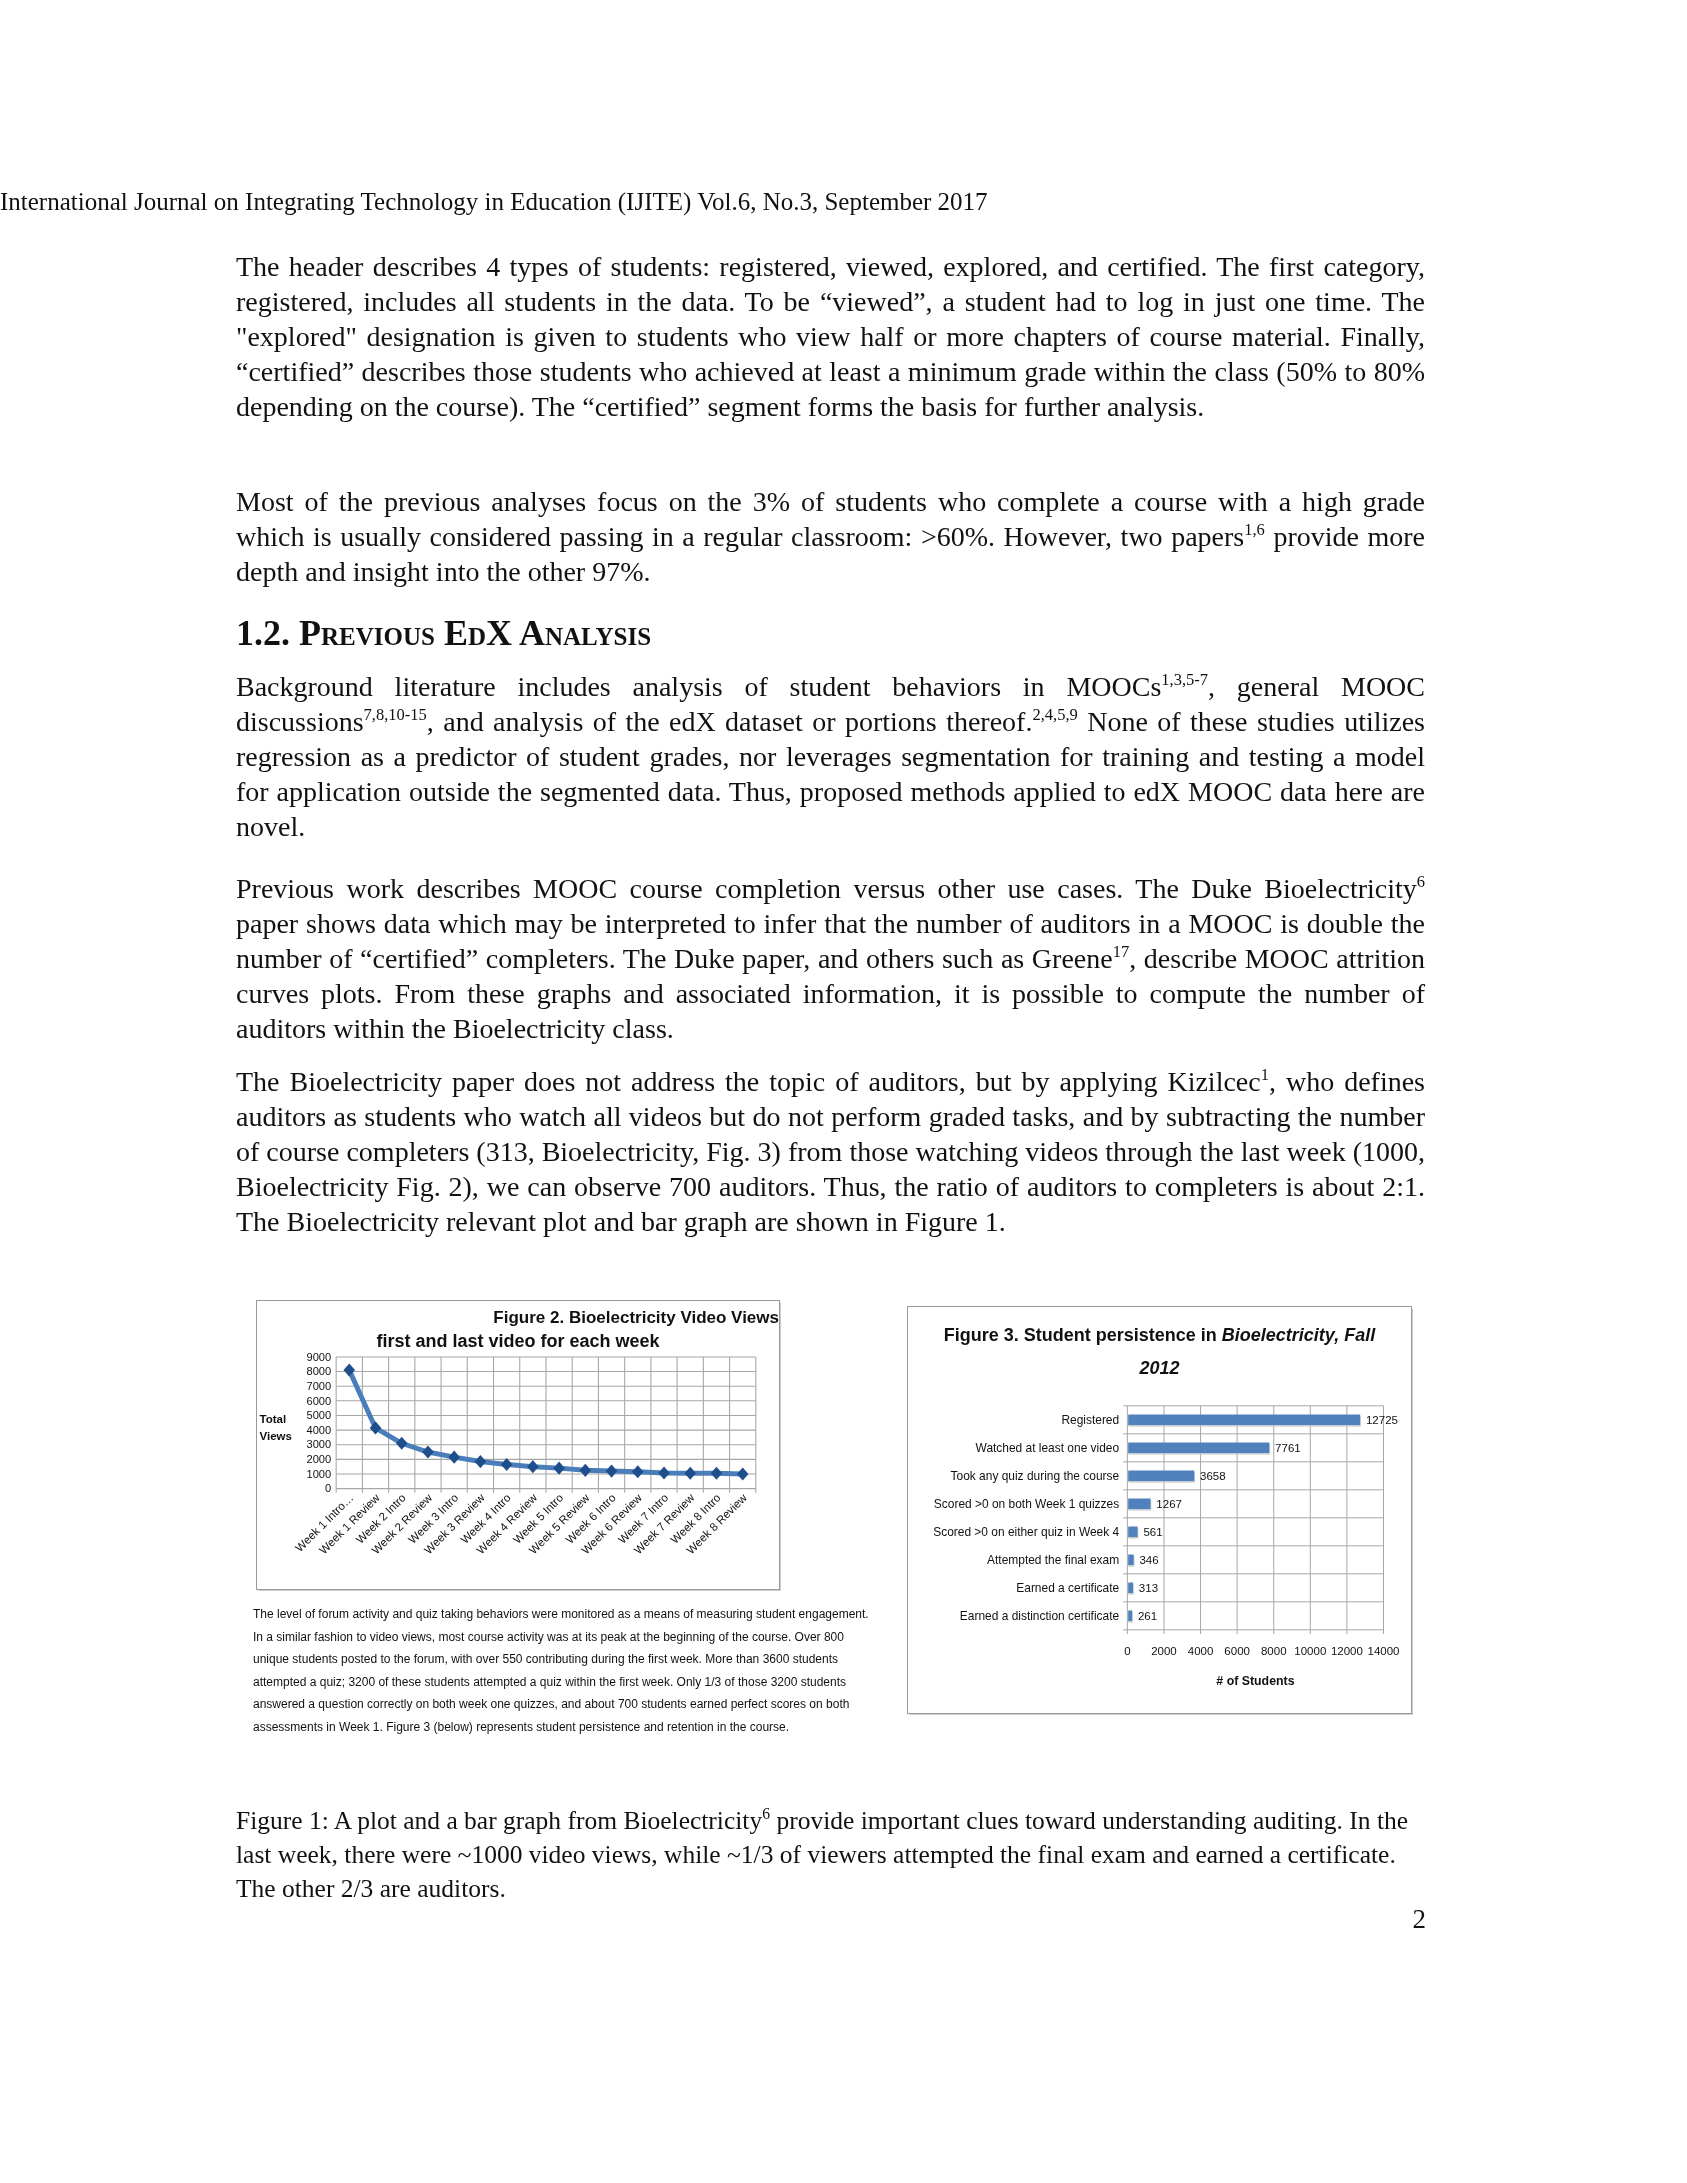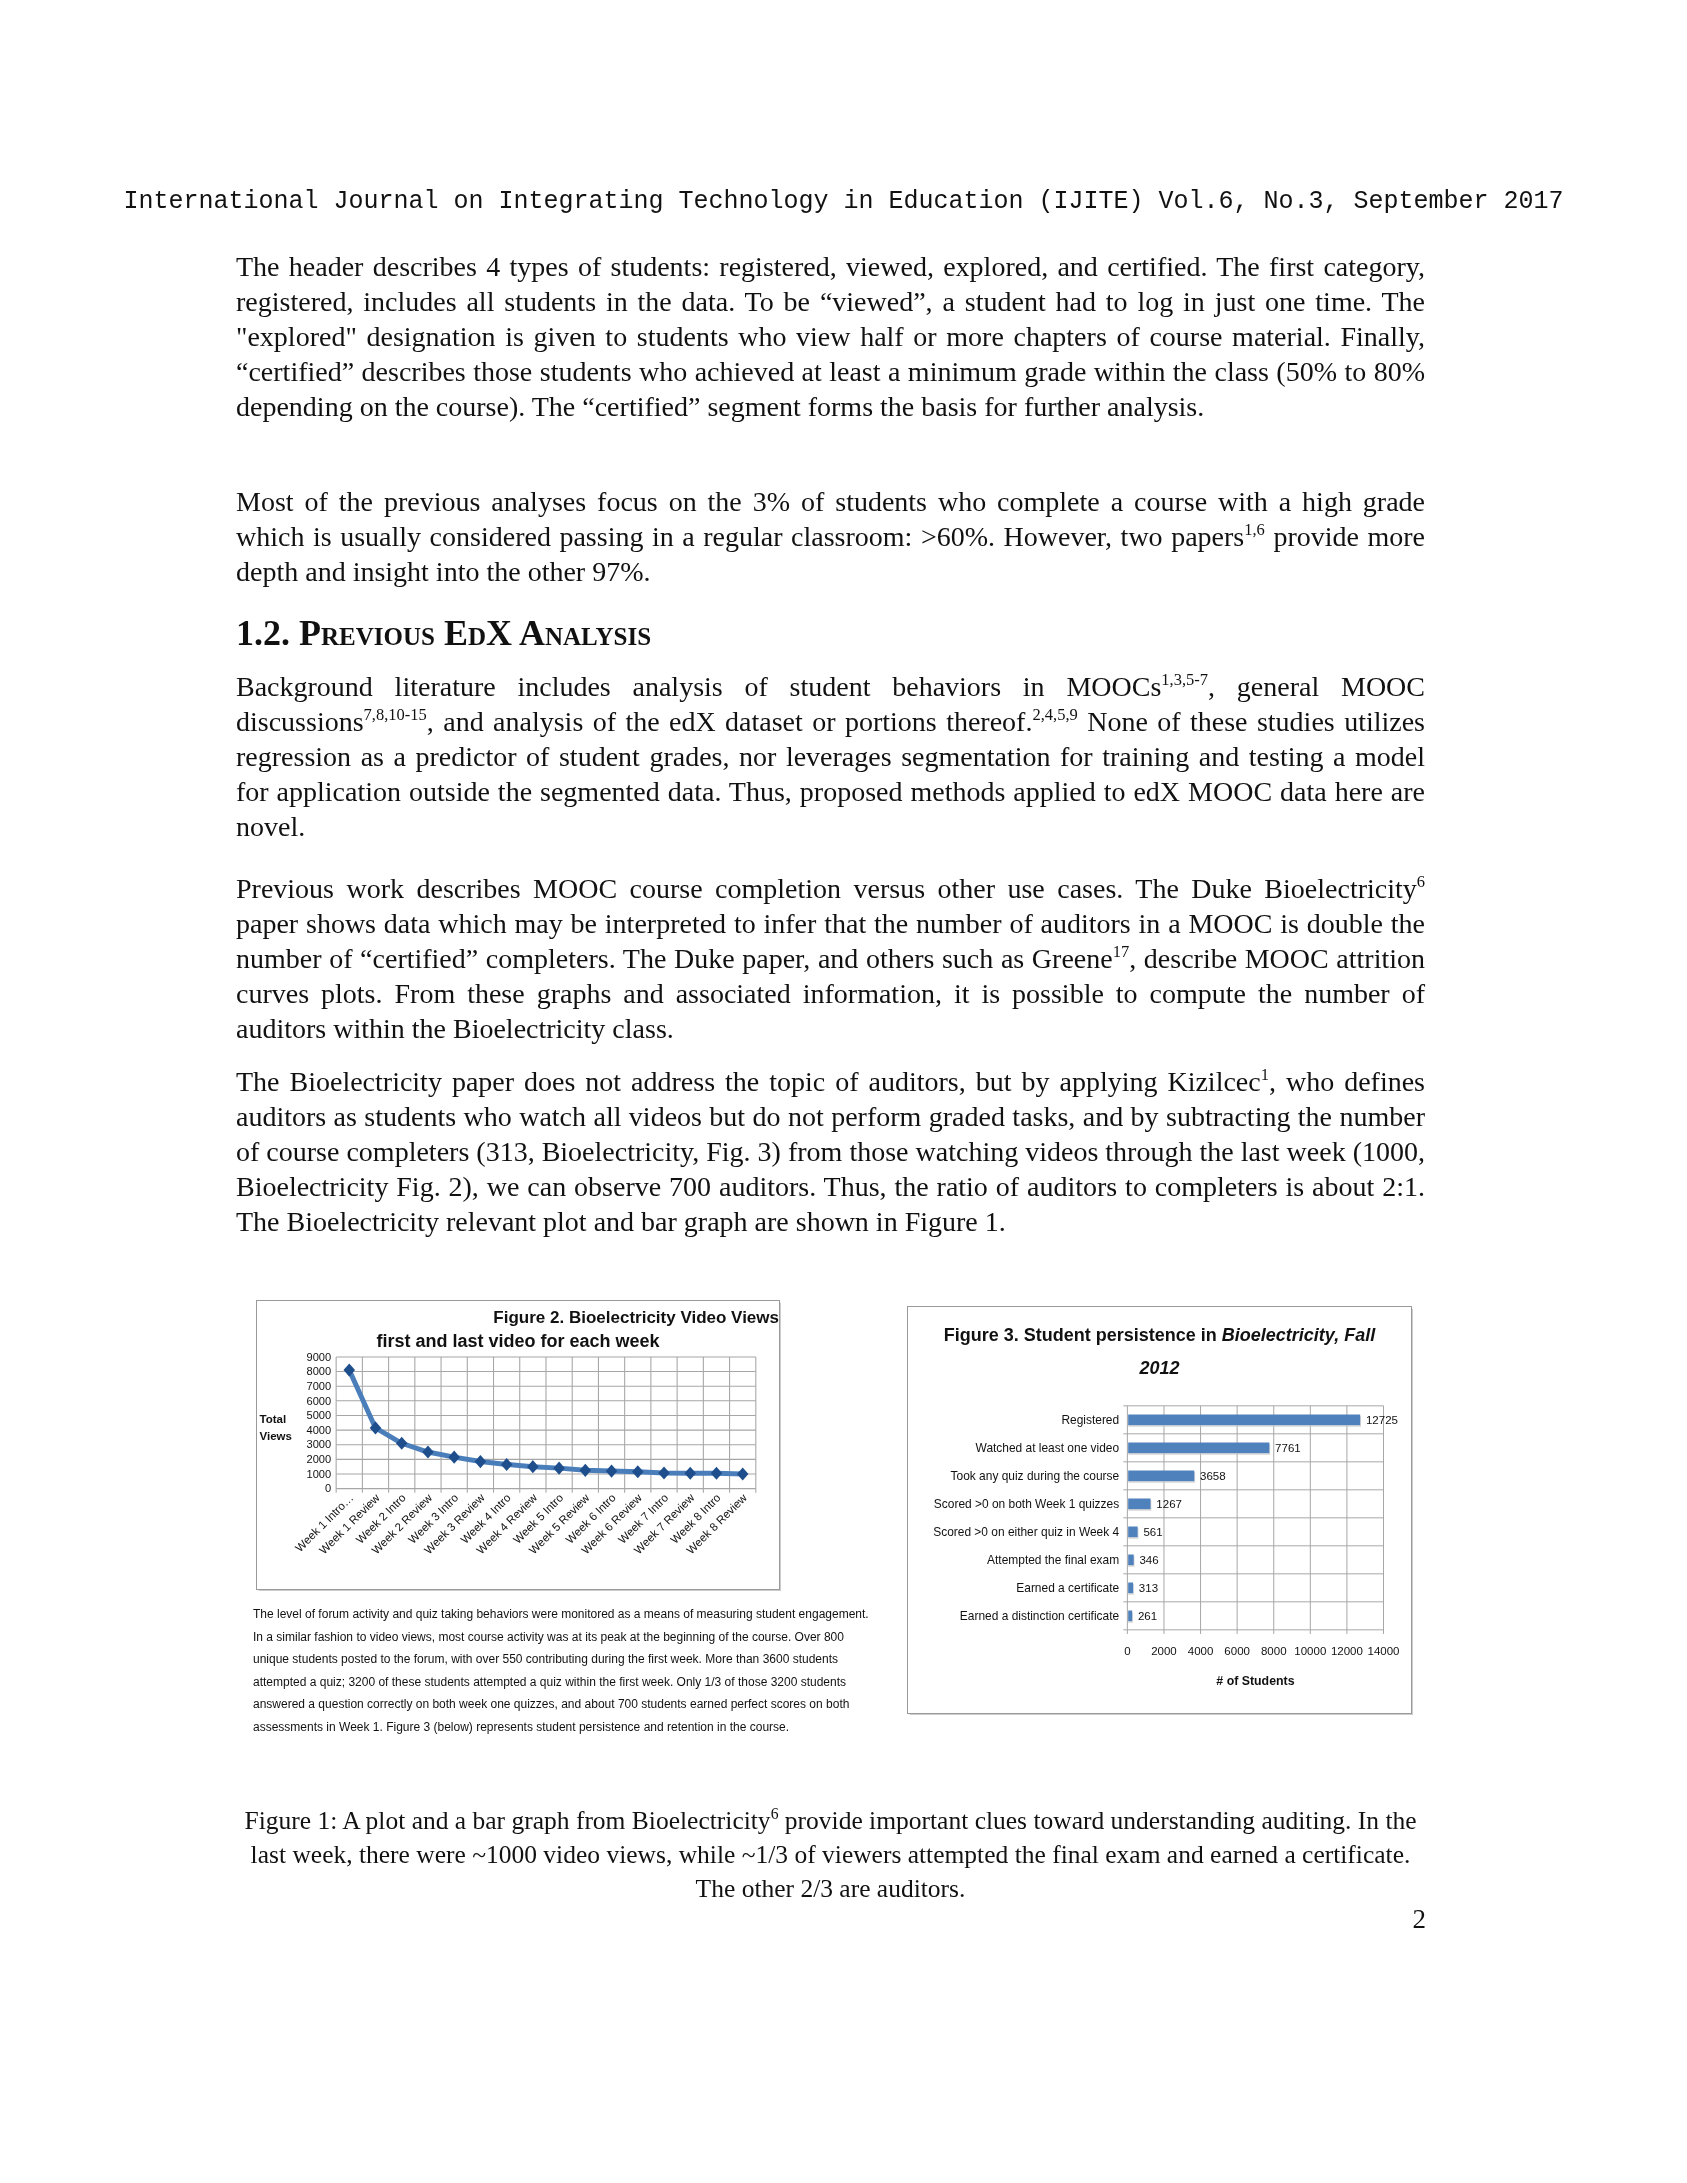--- a/index.html
+++ b/index.html
@@ -1,28 +1,28 @@
 <!DOCTYPE html>
 <html style="font-size:13px"><head>
 <meta charset="utf-8">
 <style>
   html, body { margin: 0; padding: 0; background: #ffffff; }
   body { width: 1687px; height: 2183px; position: relative; overflow: hidden;
          font-family: "Liberation Serif", "DejaVu Serif", serif; color: #111; }
   .abs { position: absolute; }
-  .running-header { left: 0; width: 1687px; top: 185px; text-align: center; font-size: 25px; line-height: 33px; font-family: Liberation Mono, monospace; }
+  .running-header { left: 0; width: 1687px; top: 185px; text-align: left; font-size: 25px; line-height: 33px; }
   .para { left: 236px; width: 1189px; font-size: 28px; line-height: 35px; text-align: justify; }
   .para sup { font-size: 16.5px; line-height: 0; vertical-align: 10.7px; }
   .heading { left: 236px; top: 616px; font-size: 36px; font-weight: bold; line-height: 35px; }
   .heading .sc { font-variant: small-caps; }
   .figbox { border: 1.6px solid #9a9a9a; background: #fff; box-shadow: 0.8px 0.8px 0.8px #ccc; }
   .chart-title { position: absolute; left: 0; right: 0; text-align: center; font-family: "Liberation Sans", "DejaVu Sans", sans-serif; font-weight: bold; color: #111; }
   .axis-label { position: absolute; font-family: "Liberation Sans", "DejaVu Sans", sans-serif; font-size: 11px; color: #111; }
   .small-text { left: 253px; width: 626px; top: 1603px; font-family: "Liberation Sans", "DejaVu Sans", sans-serif; font-size: 12px; line-height: 22.6px; color: #111; }
-  .caption { left: 236px; width: 1189px; top: 1804px; text-align: center; font-size: 25.5px; line-height: 34px; }
+  .caption { left: 236px; width: 1189px; top: 1804px; font-size: 25.5px; line-height: 34px; }
   .caption sup { font-size: 15.7px; line-height: 0; vertical-align: 10px; }
   .page-num { left: 1401px; width: 25px; top: 1903px; text-align: right; font-size: 27px; line-height: 33px; }
   svg text { font-family: "Liberation Sans", "DejaVu Sans", sans-serif; }
 </style>
 </head>
 <body>
 
 <div class="abs running-header">International Journal on Integrating Technology in Education (IJITE) Vol.6, No.3, September 2017</div>
 
 <div class="abs para" style="top:249px">The header describes 4 types of students:  registered, viewed, explored, and certified.  The first category, registered, includes all students in the data.  To be “viewed”, a student had to log in just one time.  The "explored" designation is given to students who view half or more chapters of course material.  Finally, “certified” describes those students who achieved at least a minimum grade within the class (50% to 80% depending on the course).  The “certified” segment forms the basis for further analysis.</div>

